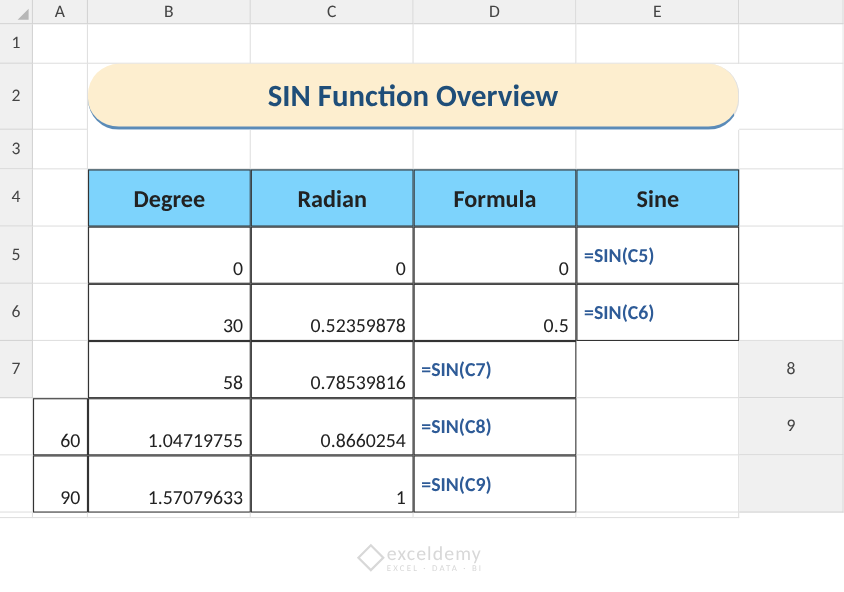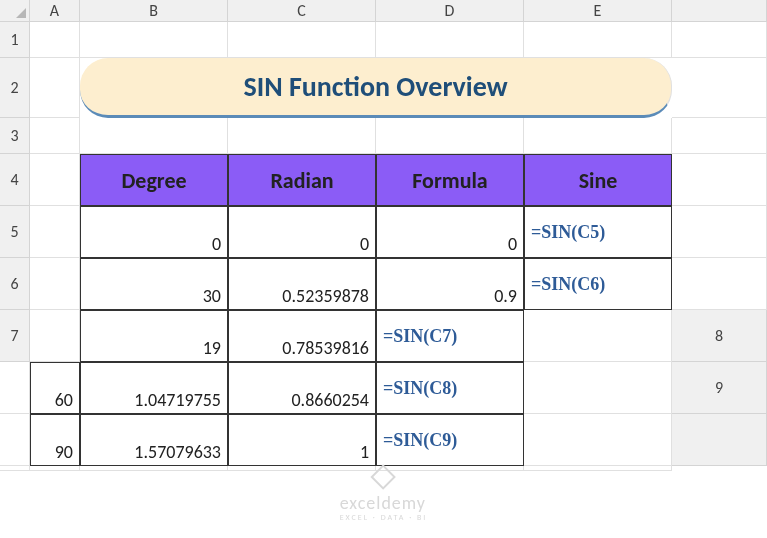--- a/index.html
+++ b/index.html
@@ -56,46 +56,45 @@
     border-bottom: 3px solid #5b8bb8 !important;
     color: #1f4e79;
     font-size: 28px;
     font-weight: bold;
     justify-content: center;
     align-items: center;
     padding: 6px;
     border-radius: 28px;
   }
   .table-head {
-    background: #8b5cf6;
+    background: #7dd3fc;
     font-size: 22px;
     font-weight: bold;
     color: #222;
     justify-content: center;
     align-items: center;
     border: 1px solid #333 !important;
   }
   .tb {
     border: 1px solid #333 !important;
     color: #222;
   }
   .num { justify-content: flex-end; }
-  .formula { color: #2e5b97; font-weight: bold; justify-content: flex-start; align-items: center; font-family: Liberation Serif, serif; }
+  .formula { color: #2e5b97; font-weight: bold; justify-content: flex-start; align-items: center; }
   .watermark {
     position: absolute;
     left: 50%;
     bottom: 16px;
     transform: translateX(-50%);
     color: #d8d8d8;
     font-size: 18px;
     letter-spacing: 1px;
     display: flex;
     align-items: center;
     gap: 6px;
-    flex-direction: column;
   }
   .watermark .wm-icon {
     width: 18px; height: 18px;
     border: 2px solid #d8d8d8;
     display: inline-block;
     transform: rotate(45deg);
   }
   .watermark .sub {
     font-size: 8px;
     letter-spacing: 2px;
@@ -151,27 +150,27 @@
   <div class="cell tb num">0</div>
   <div class="cell tb num">0</div>
   <div class="cell tb num">0</div>
   <div class="cell tb formula">=SIN(C5)</div>
   <div class="cell"></div>
 
   <div class="rowhdr">6</div>
   <div class="cell"></div>
   <div class="cell tb num">30</div>
   <div class="cell tb num">0.52359878</div>
-  <div class="cell tb num">0.9</div>
+  <div class="cell tb num">0.5</div>
   <div class="cell tb formula">=SIN(C6)</div>
   <div class="cell"></div>
 
   <div class="rowhdr">7</div>
   <div class="cell"></div>
-  <div class="cell tb num">19</div>
+  <div class="cell tb num">58</div>
   <div class="cell tb num">0.78539816</div>
   <div class="cell tb formula">=SIN(C7)</div>
   <div class="cell"></div>
 
   <div class="rowhdr">8</div>
   <div class="cell"></div>
   <div class="cell tb num">60</div>
   <div class="cell tb num">1.04719755</div>
   <div class="cell tb num">0.8660254</div>
   <div class="cell tb formula">=SIN(C8)</div>

